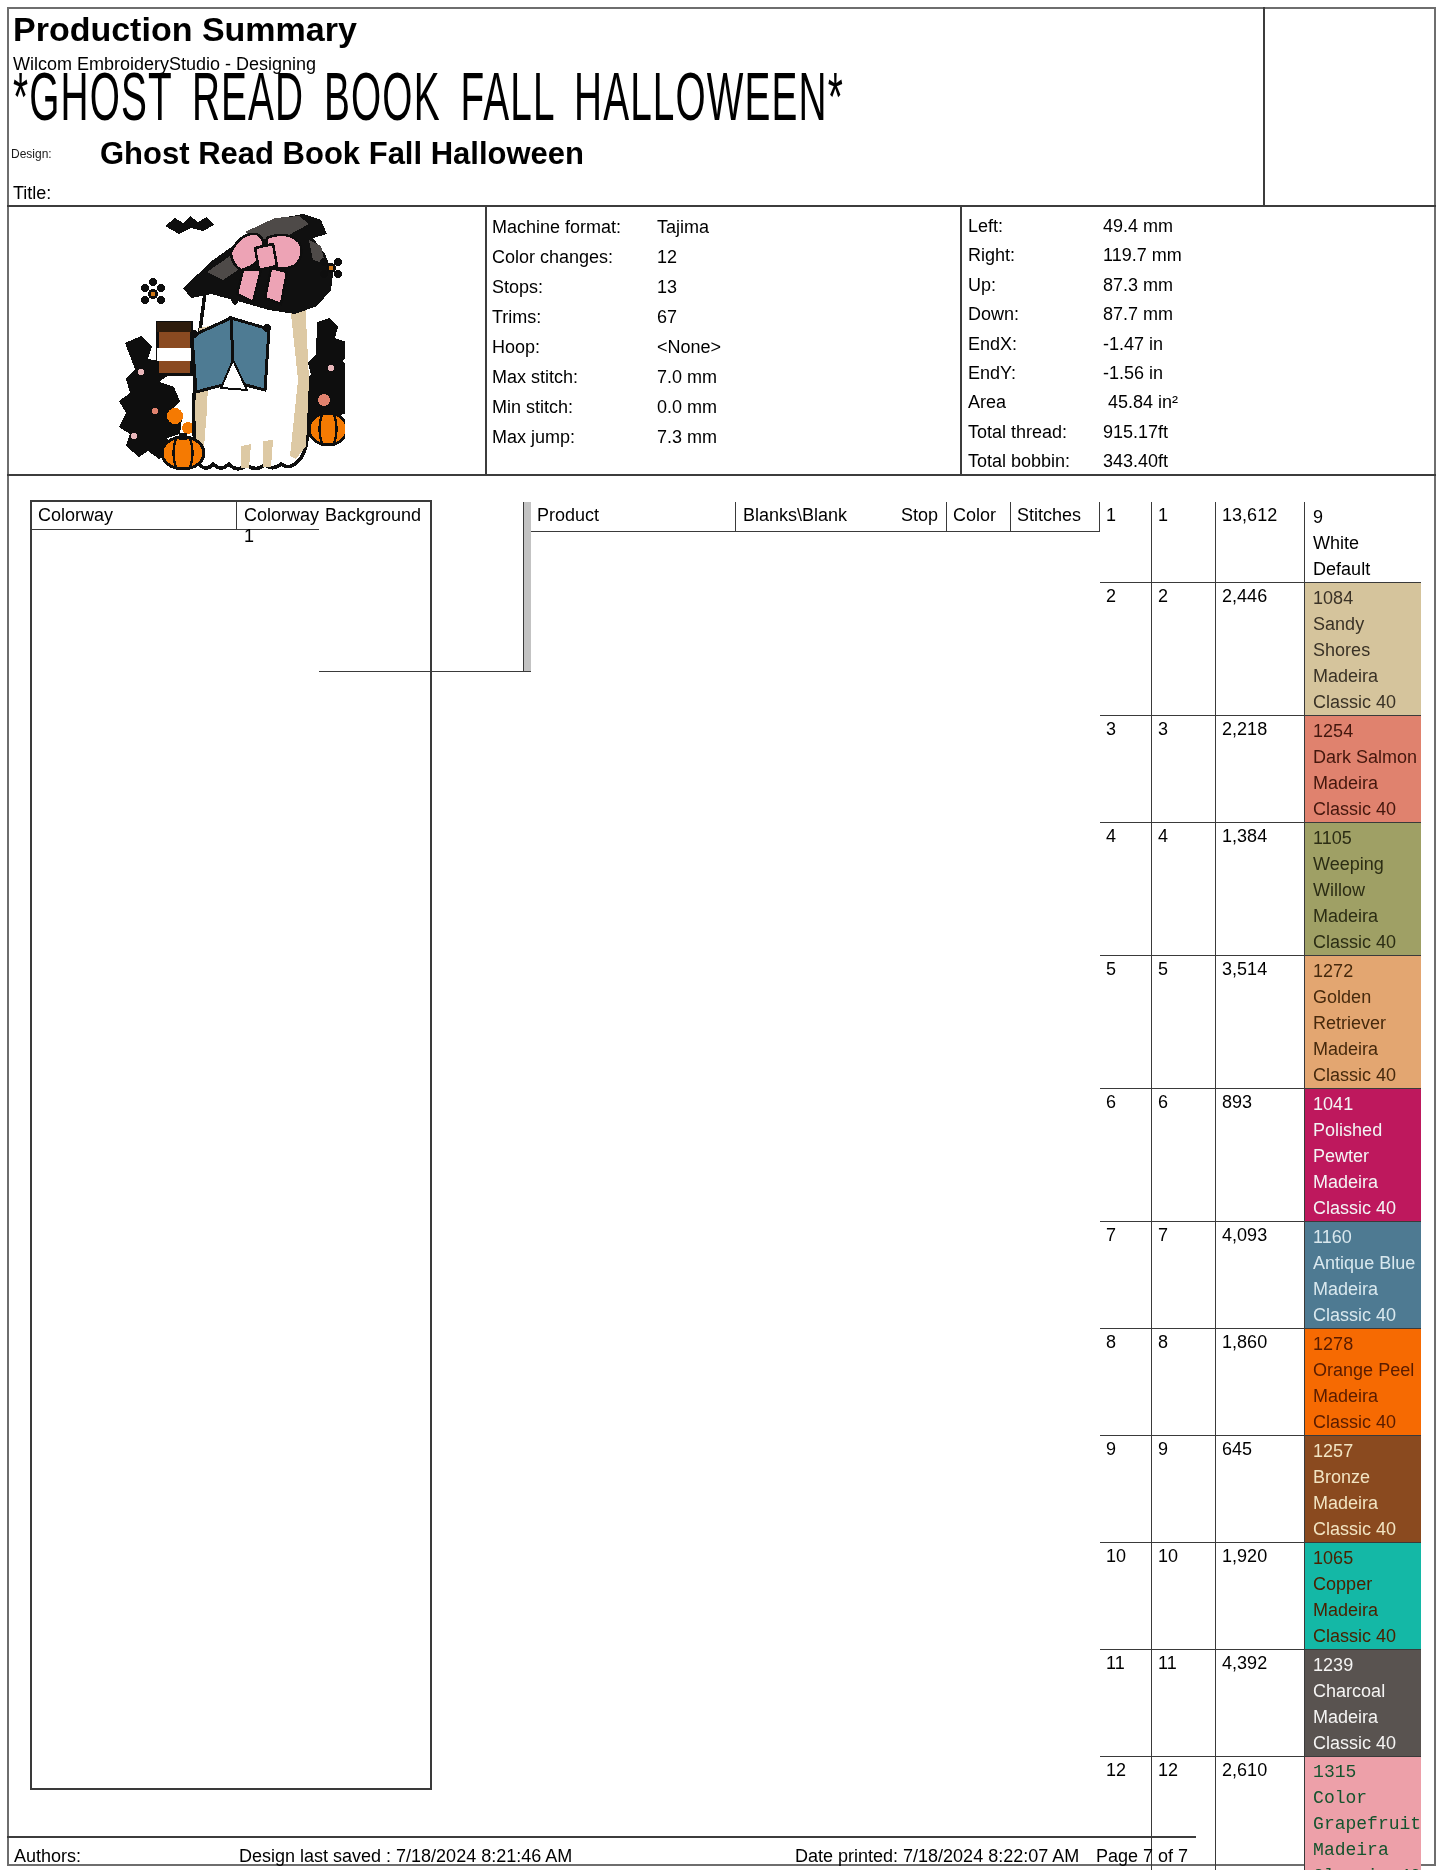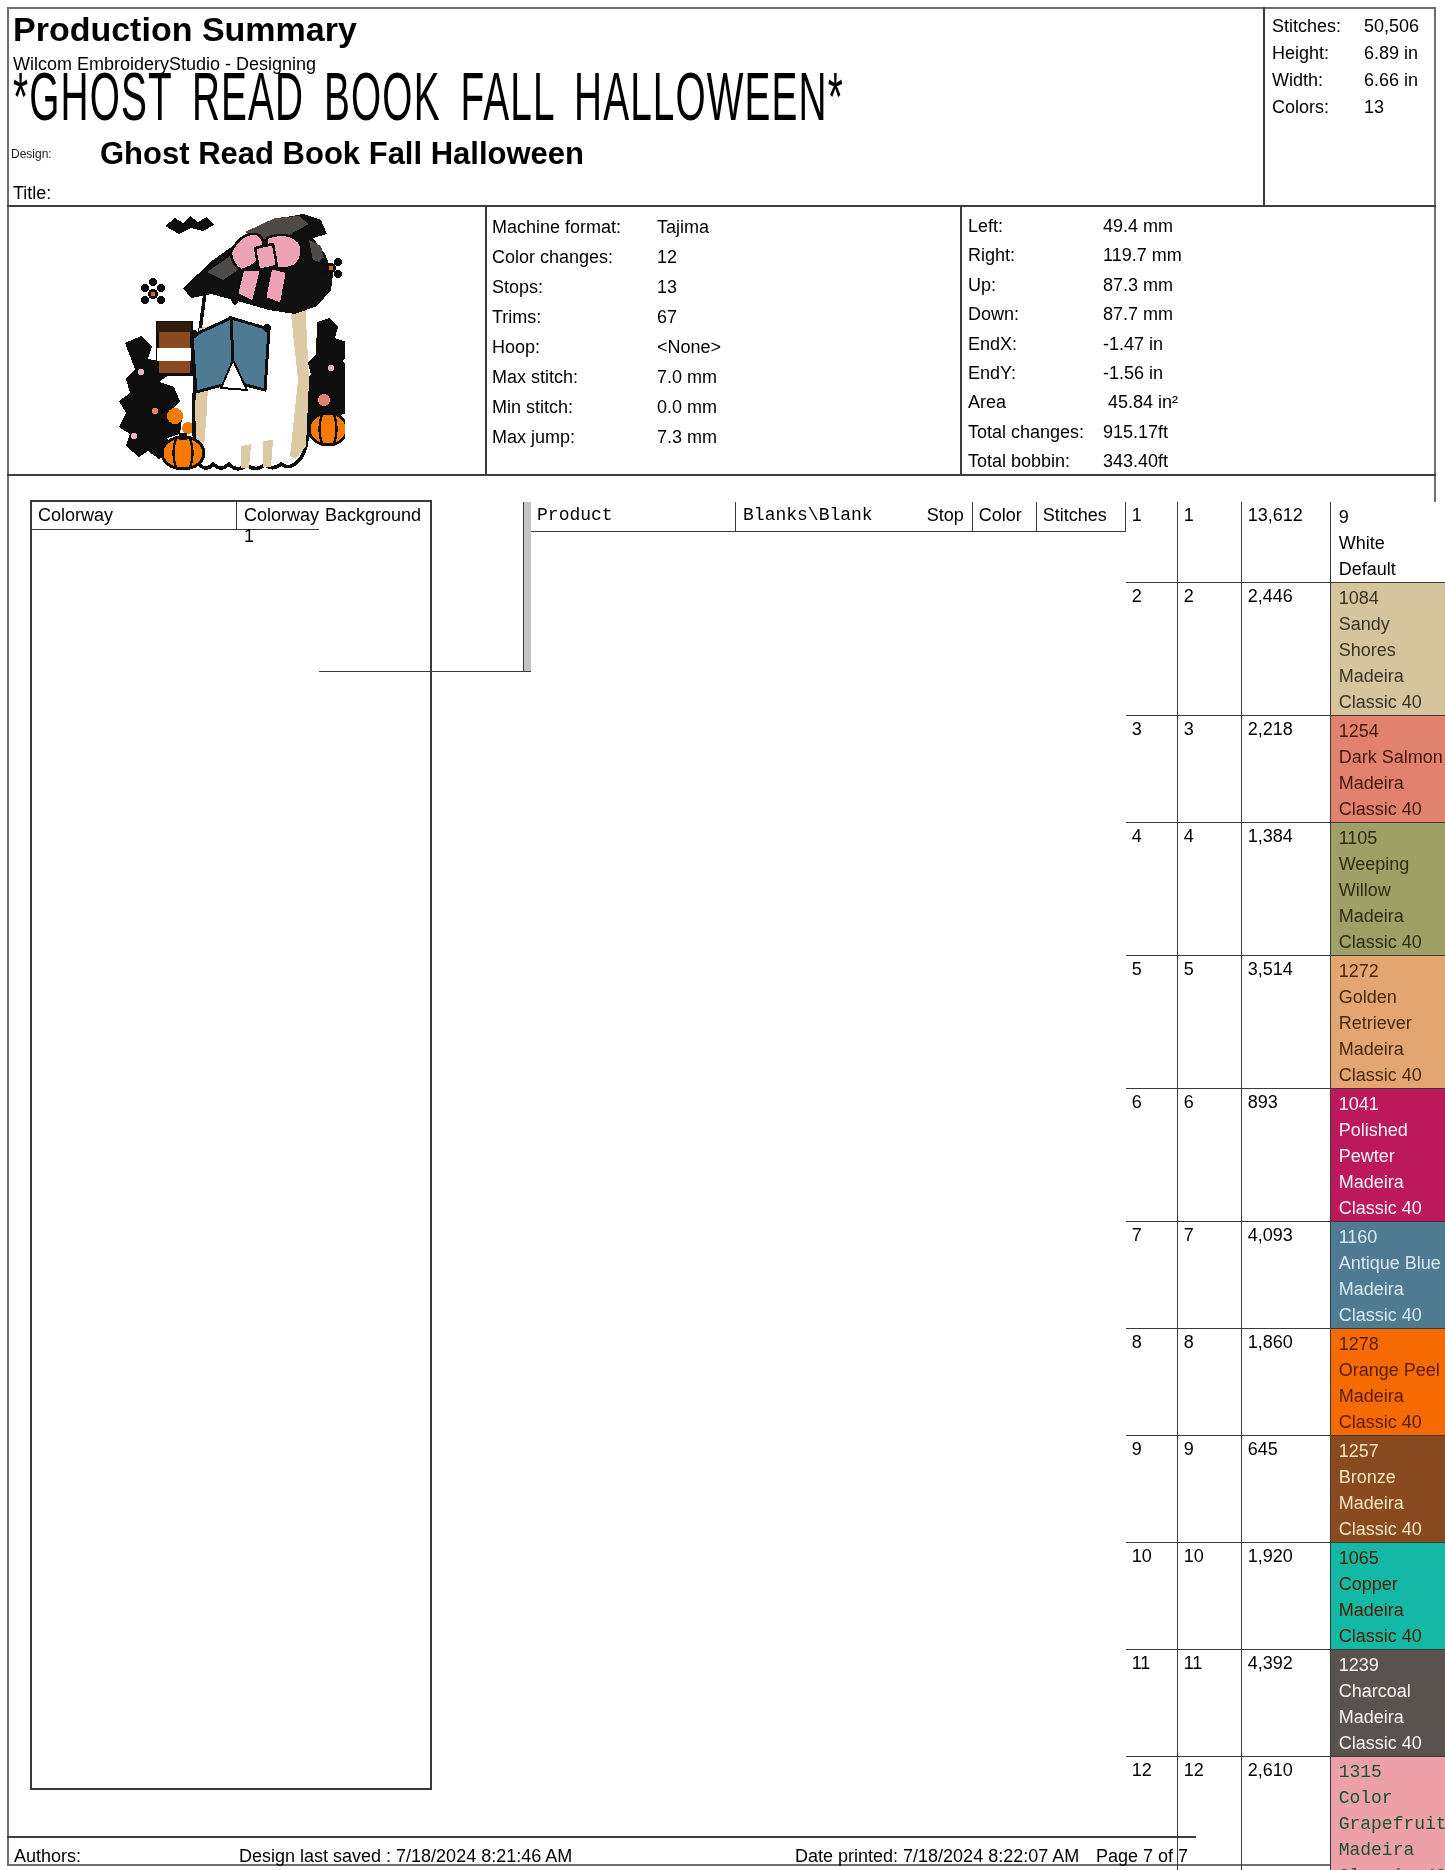--- a/index.html
+++ b/index.html
@@ -34,21 +34,21 @@
   .extents .ilabel{display:inline-block;width:135px;}
   .info-value{white-space:pre;}
 
   
   .ctable{position:absolute;left:30px;top:500px;width:402px;height:1290px;
           border:2px solid #3a3a3a;box-sizing:border-box;display:flex;flex-direction:row;
           font-size:18px;}
   .trow{display:flex;box-sizing:border-box;}
   .rowA{height:28px;border-bottom:1px solid #3a3a3a;}
   .rowB{height:170px;border-bottom:1px solid #3a3a3a;}
-  .rowC{height:30px;border-bottom:1px solid #3a3a3a;font-family:Liberation Mono, monospace;}
+  .rowC{height:30px;border-bottom:1px solid #3a3a3a;}
   .rowD{height:30px;border-bottom:1px solid #3a3a3a;padding-left:48px;}
   .cellL{width:205px;border-right:1px solid #3a3a3a;box-sizing:border-box;padding:3px 0 0 6px;}
   .cellR{flex:1;box-sizing:border-box;padding:3px 0 0 7px;}
   .hStop{width:52px;border-right:1px solid #3a3a3a;box-sizing:border-box;padding:3px 0 0 6px;}
   .hColor{width:64px;border-right:1px solid #3a3a3a;box-sizing:border-box;padding:3px 0 0 6px;}
   .hStitches{width:89px;border-right:1px solid #3a3a3a;box-sizing:border-box;padding:3px 0 0 6px;}
   .hSwatch{flex:1;}
   .crows{flex:1;display:flex;flex-direction:column;}
   .c-row{flex:1;display:flex;box-sizing:border-box;border-bottom:1px solid #3a3a3a;}
   .c-row:last-child{border-bottom:none;}
@@ -74,30 +74,20 @@
   <div class="page-border"></div>
 
   <div class="prod-title">Production Summary</div>
   <div class="subtitle">Wilcom EmbroideryStudio - Designing</div>
   <div class="banner">*GHOST READ BOOK FALL HALLOWEEN*</div>
   <div class="design-label">Design:</div>
   <div class="design-name">Ghost Read Book Fall Halloween</div>
   <div class="title-label">Title:</div>
 
   <div class="vline" style="left:1263px;top:7px;height:200px;"></div>
-  <div class="stats">
-
-      <div class="irow"><span class="ilabel">Stitches:</span><span class="info-value">50,506</span></div>
-
-      <div class="irow"><span class="ilabel">Height:</span><span class="info-value">6.89 in</span></div>
-
-      <div class="irow"><span class="ilabel">Width:</span><span class="info-value">6.66 in</span></div>
-
-      <div class="irow"><span class="ilabel">Colors:</span><span class="info-value">13</span></div>
-    </div>
 
   <div class="hline" style="left:7px;top:205px;width:1429px;"></div>
 
   <div class="hline" style="left:7px;top:474px;width:1429px;"></div>
   <div class="vline" style="left:485px;top:205px;height:269px;"></div>
   <div class="vline" style="left:960px;top:205px;height:269px;"></div>
 
   <svg class="design-preview" width="250" height="264" viewBox="0 0 250 264" shape-rendering="crispEdges">
 
     <path d="M30,133 l16,-7 11,11 -4,12 13,2 9,13 -11,8 15,5 6,14 -9,10 11,7 -2,16 -13,4 7,15 -15,6 -11,-8 -9,6 -13,-11 4,-12 -11,-7 7,-14 -7,-12 11,-8 -4,-14 9,-10 z" fill="#0e0e0e"></path>
@@ -211,21 +201,21 @@
       <div class="irow"><span class="ilabel">Up:</span><span class="info-value">87.3 mm</span></div>
 
       <div class="irow"><span class="ilabel">Down:</span><span class="info-value">87.7 mm</span></div>
 
       <div class="irow"><span class="ilabel">EndX:</span><span class="info-value">-1.47 in</span></div>
 
       <div class="irow"><span class="ilabel">EndY:</span><span class="info-value">-1.56 in</span></div>
 
       <div class="irow"><span class="ilabel">Area</span><span class="info-value"> 45.84 in²</span></div>
 
-      <div class="irow"><span class="ilabel">Total changes:</span><span class="info-value">915.17ft</span></div>
+      <div class="irow"><span class="ilabel">Total thread:</span><span class="info-value">915.17ft</span></div>
 
       <div class="irow"><span class="ilabel">Total bobbin:</span><span class="info-value">343.40ft</span></div>
     </div>
 
   <div class="ctable">
     <div class="trow rowA">
       <div class="cellL">Colorway</div>
       <div class="cellR">Colorway 1</div>
     </div>
     <div class="trow rowB">

